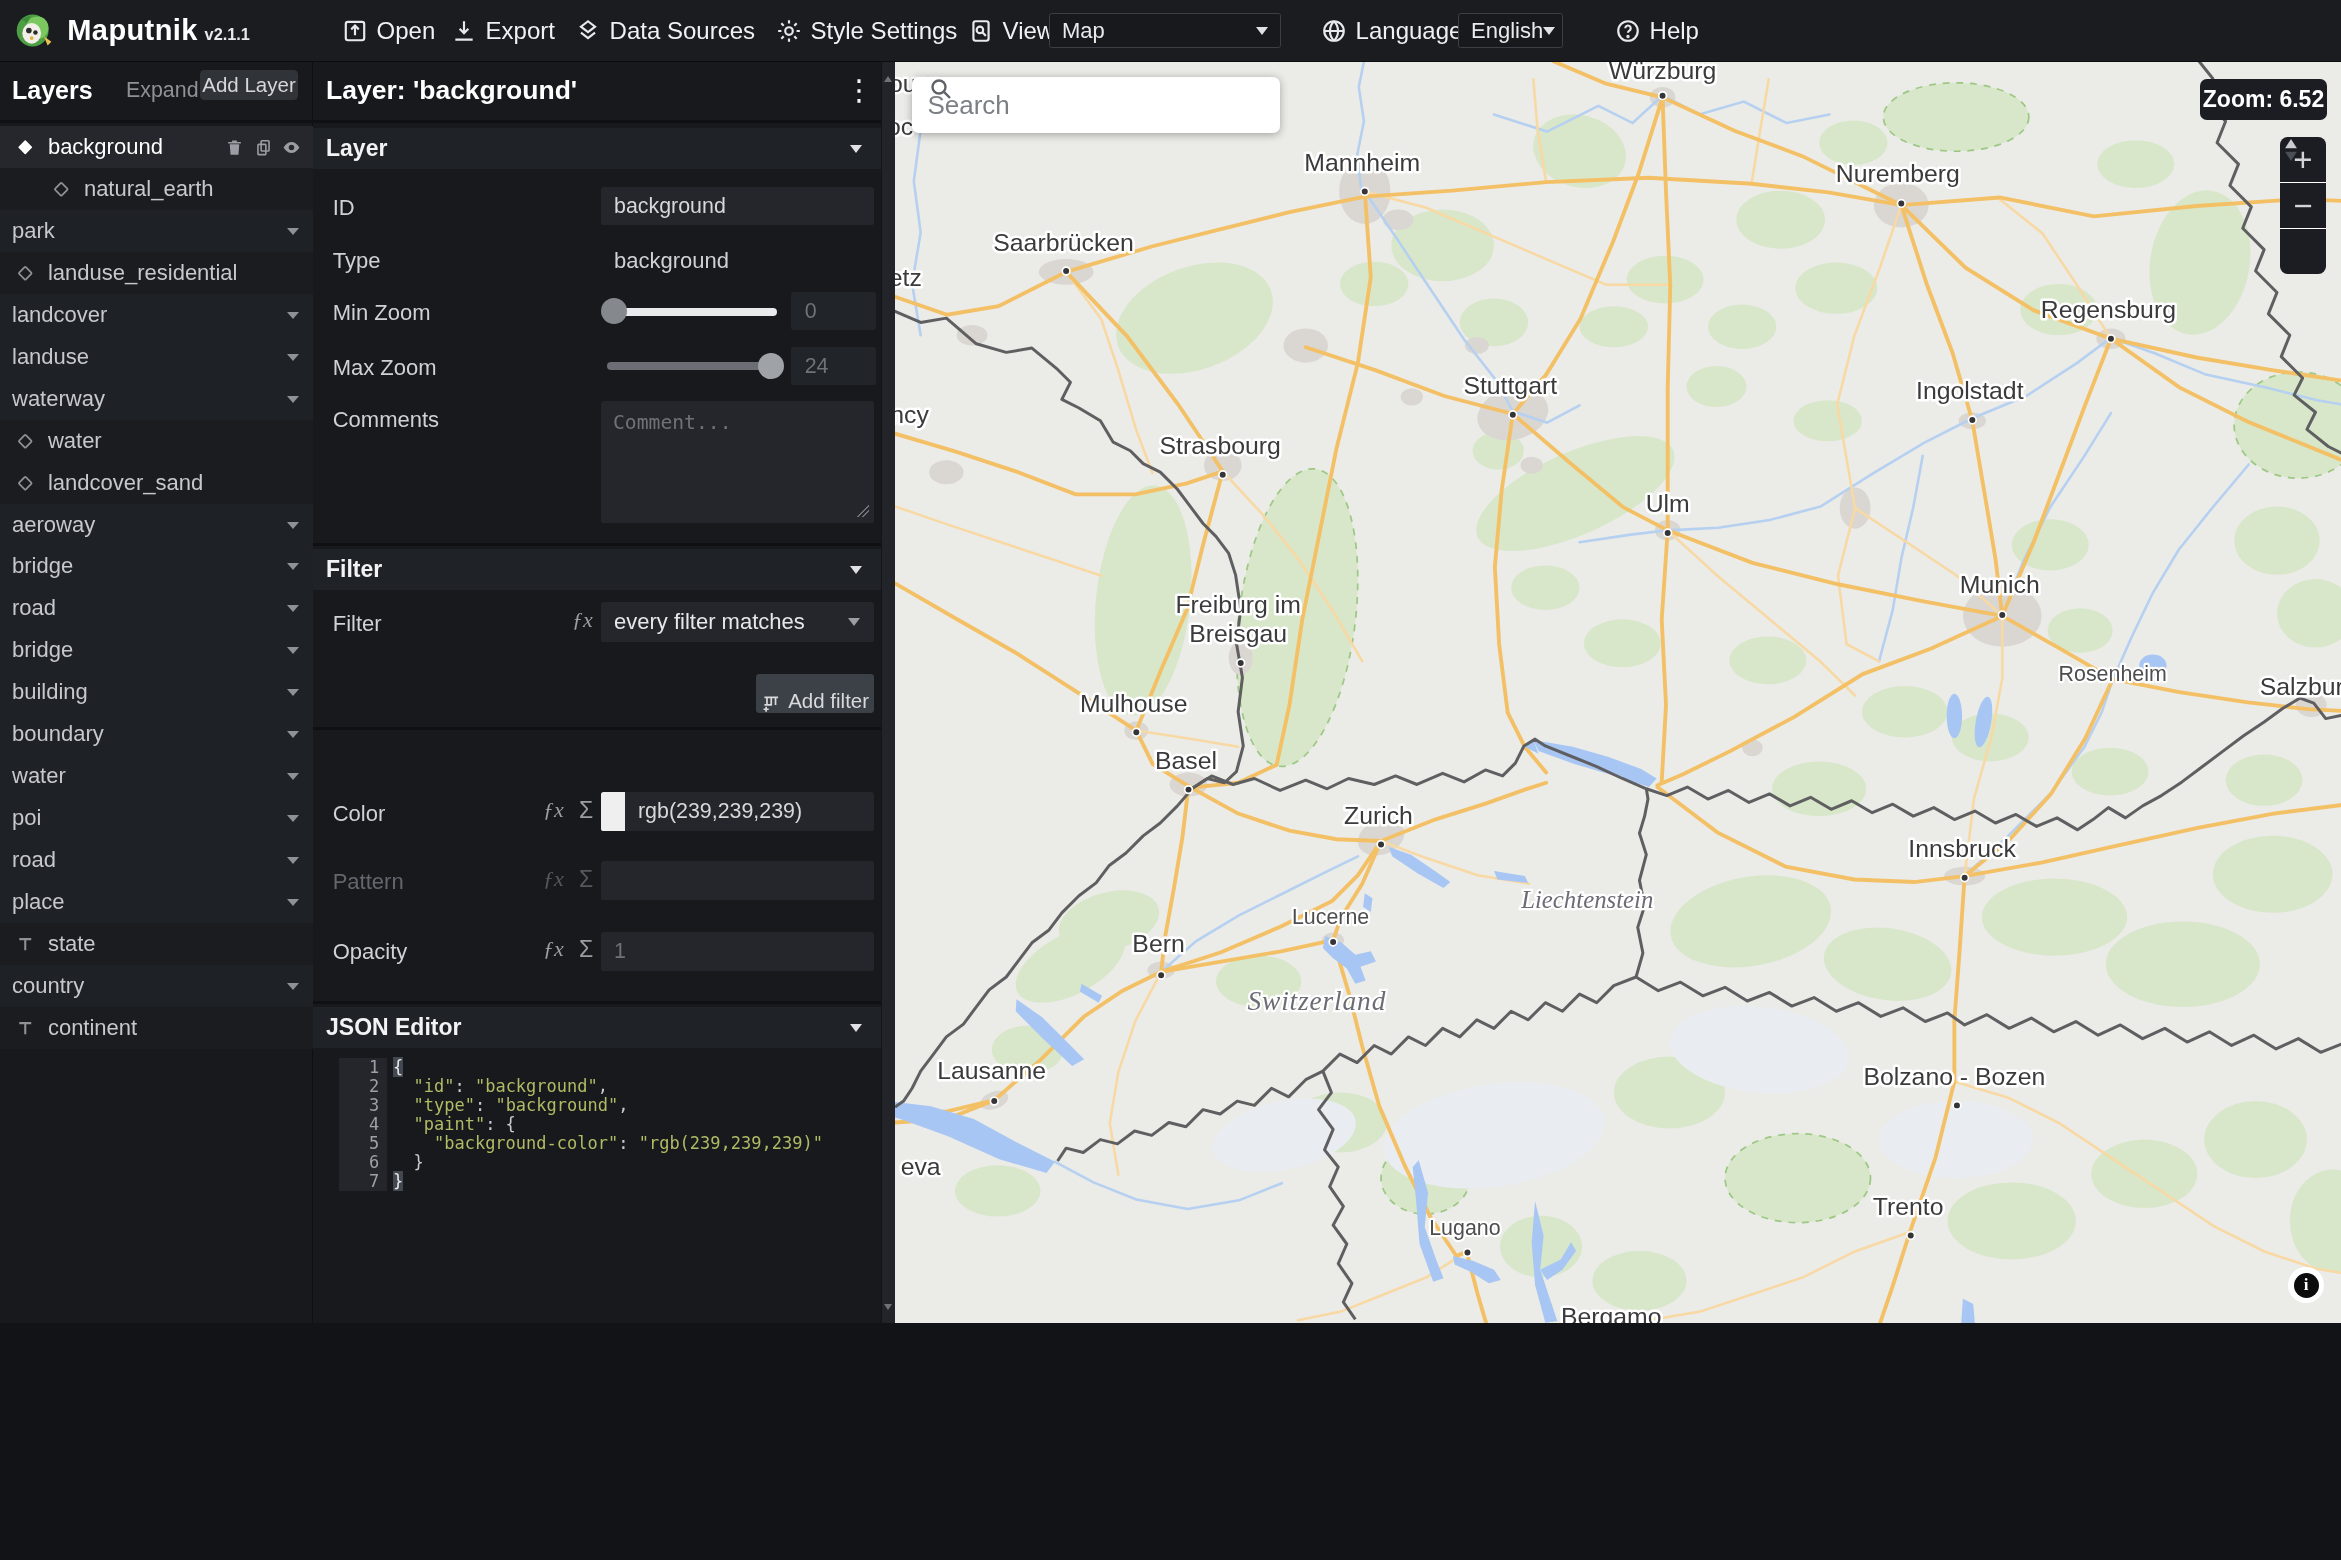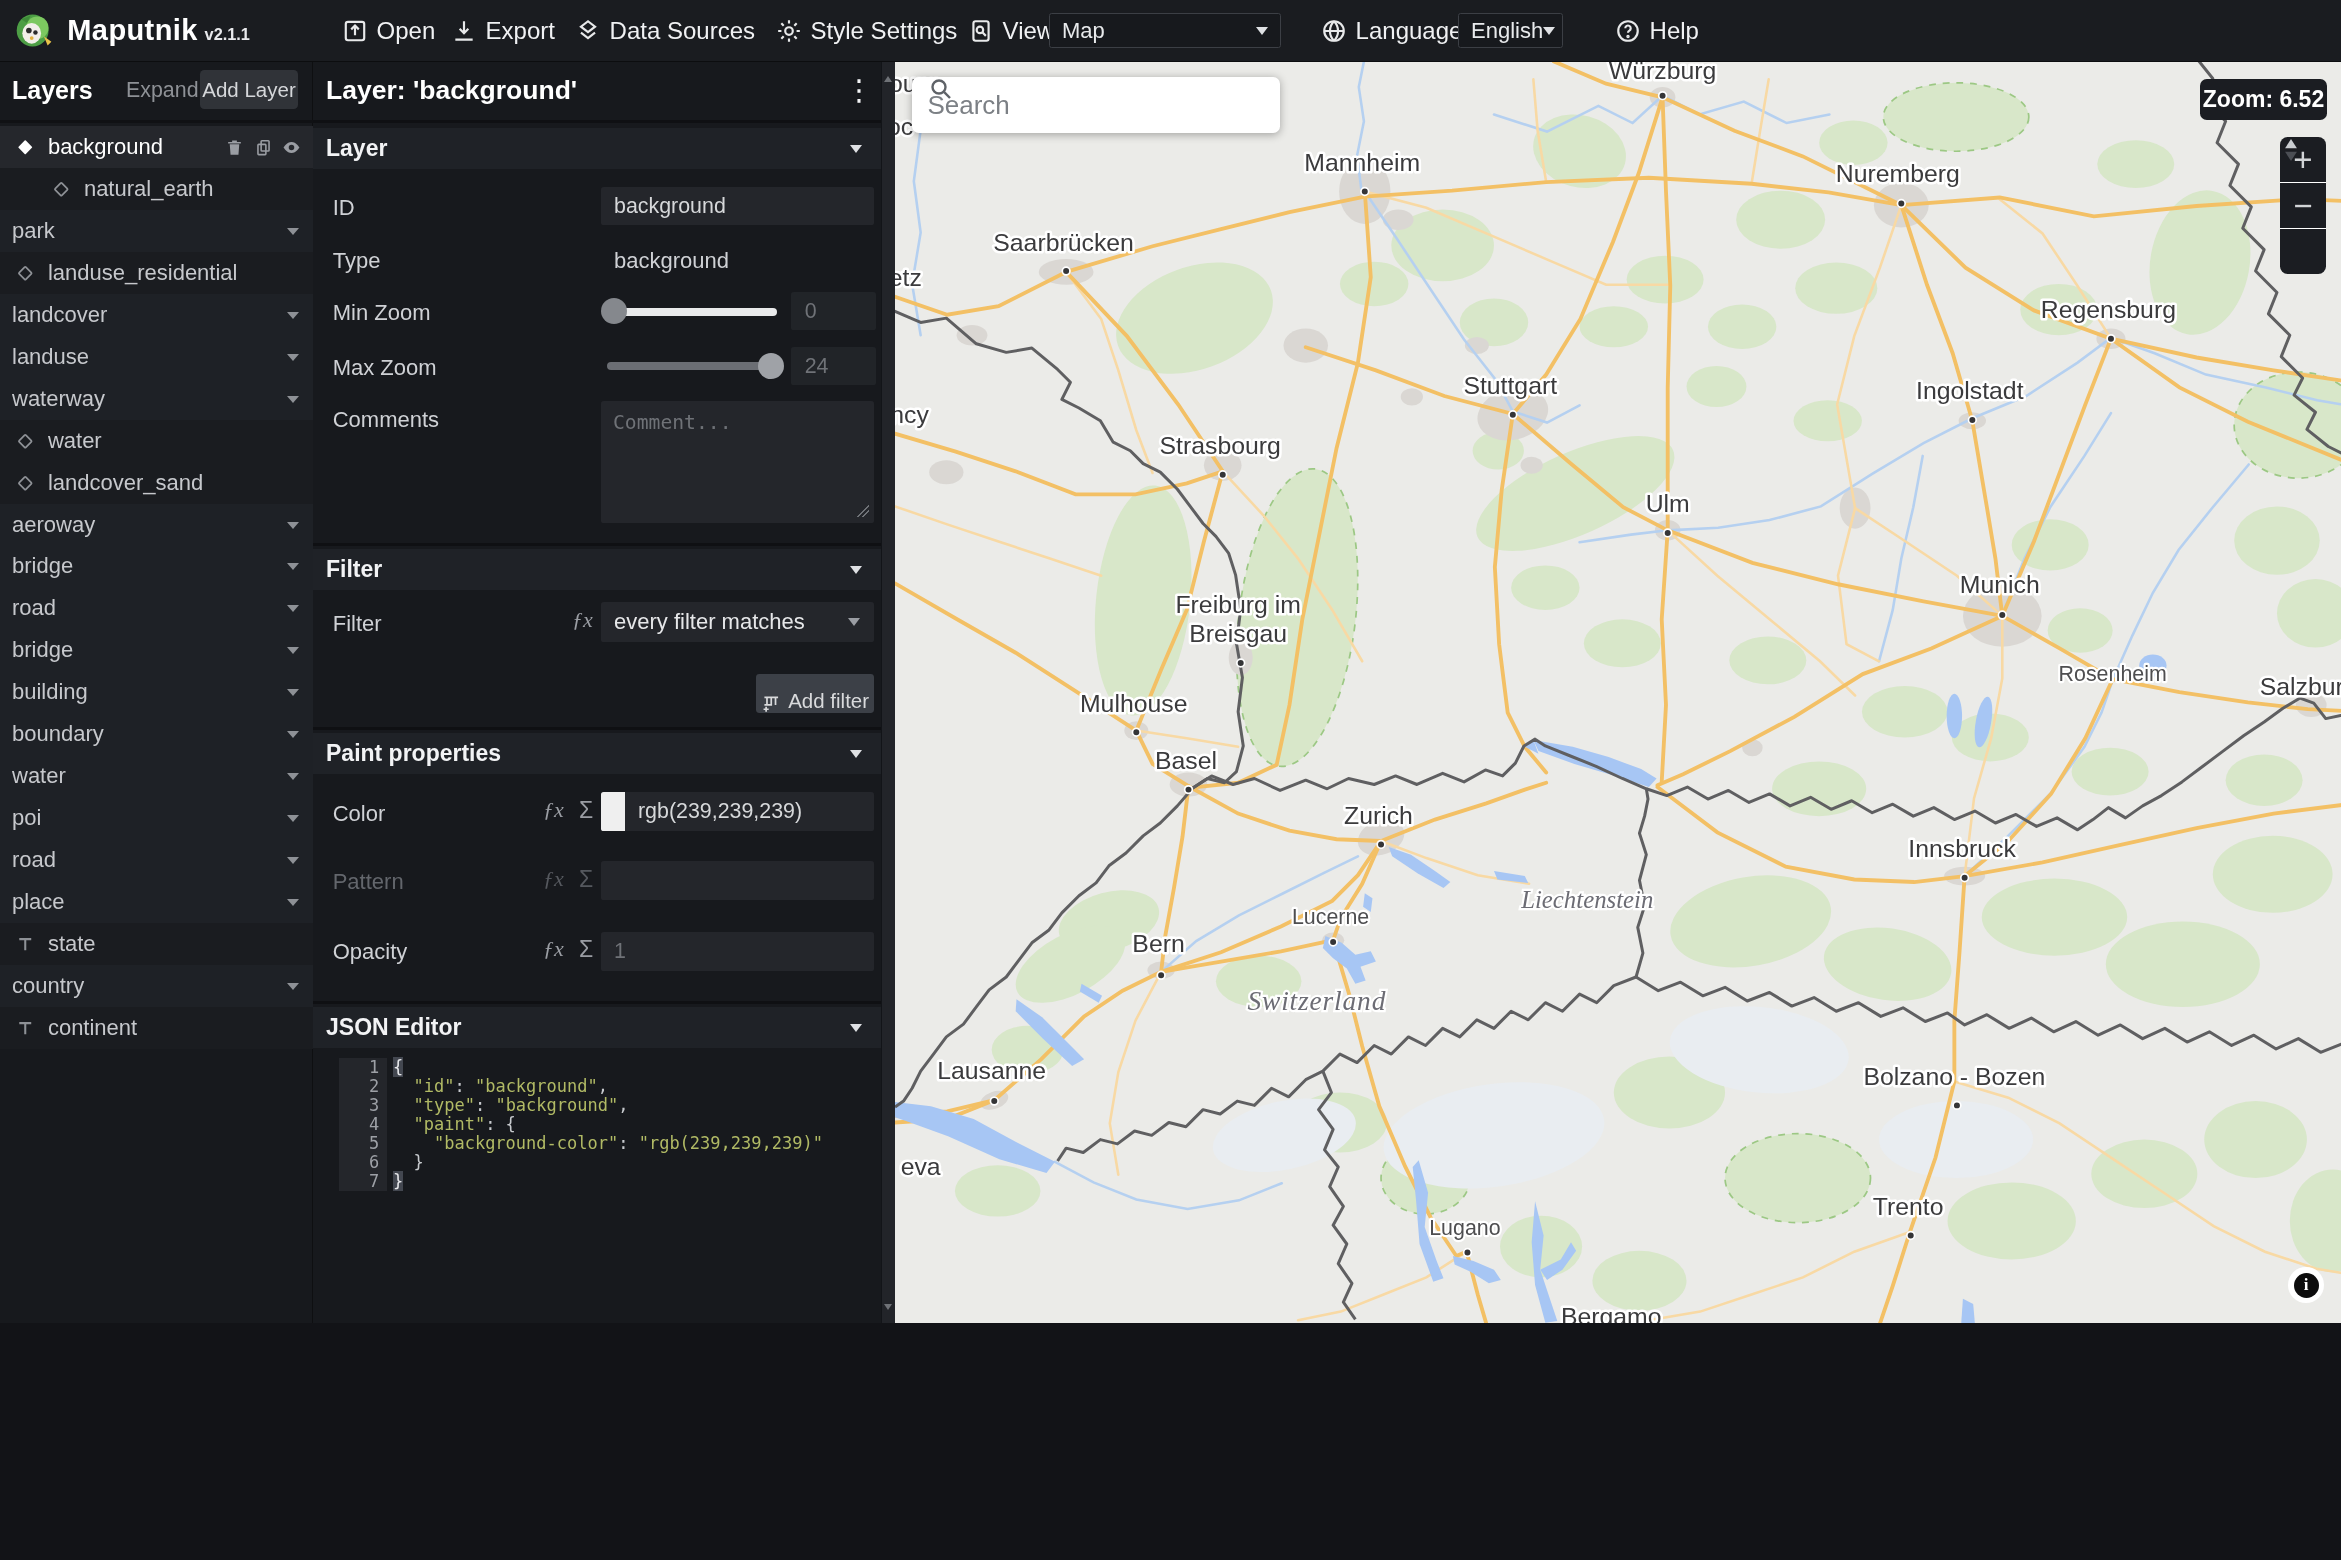--- a/index.html
+++ b/index.html
@@ -20,21 +20,21 @@
   .nav-select{position:absolute;top:13px;height:35px;background:#17191d;border:0.9px solid #3c3f45;border-radius:2.6px;
               display:flex;align-items:center;justify-content:space-between;padding:0 12px;box-sizing:border-box;cursor:pointer;}
   .nav-select .val{color:#e8eaec;font-size:22px;}
   .chev{width:0;height:0;border-left:6.8px solid transparent;border-right:6.8px solid transparent;border-top:8.6px solid #dfe1e4;display:inline-block;}
 
   
   #sidebar{position:absolute;left:0;top:61px;width:313px;height:1263px;background:#17191d;border-right:0.9px solid #0e0f11;box-sizing:border-box;}
   #sidebar-header{position:absolute;left:0;top:0;width:313px;height:59px;border-bottom:3.4px solid #101114;}
   #sidebar-title{position:absolute;left:12px;top:14.6px;color:#fff;font-size:25px;font-weight:bold;}
   #expand-btn{position:absolute;left:126px;top:11px;height:36px;display:flex;align-items:center;color:#8e9196;font-size:21.4px;cursor:pointer;}
-  #add-layer-btn{position:absolute;left:200px;top:9.4px;width:98px;height:39px;background:#303338;border-radius:4.3px;
+  #add-layer-btn{position:absolute;left:200px;top:9.4px;width:98px;height:30px;background:#303338;border-radius:4.3px;
                  display:flex;align-items:center;justify-content:center;color:#d5d7da;font-size:20.5px;cursor:pointer;}
   .layer-row{position:absolute;left:0;width:313px;height:42px;background:#1a1c20;display:flex;align-items:center;cursor:pointer;box-sizing:border-box;}
   .layer-row.group{background:#1e2126;}
   .layer-row.selected{background:#25272c;}
   .licon{width:20.5px;height:20.5px;margin-left:15.4px;display:inline-flex;color:#8e9196;}
   .licon svg{width:20.5px;height:20.5px;}
   .llabel{color:#c6c8cc;font-size:22px;margin-left:12px;white-space:nowrap;}
   .layer-row.group .llabel{margin-left:12px;}
   .layer-row.selected .llabel{color:#fff;}
   .lchev{margin-left:auto;margin-right:13.7px;width:0;height:0;border-left:6px solid transparent;border-right:6px solid transparent;border-top:7.7px solid #8e9196;}
@@ -406,24 +406,20 @@
     </div>
     <div id="add-filter-btn">
       <svg viewBox="0 0 24 24" fill="none" stroke="currentColor" stroke-width="2">
         <path d="M4 5h16M7 5v9M12 5v9M17 5v9M4 14h9"></path>
           <path d="M6 16v6M3 19h6"></path>
       </svg>
       <span>Add filter</span>
     </div>
 
     <div class="divider" style="top:666px;"></div>
-    <div class="band" style="top:672px;">
-      <span class="band-title">Paint properties</span>
-      <span class="chev"></span>
-    </div>
 
     <span class="flabel" style="top:740px;">Color</span>
     <span class="fx" style="left:230px;top:736px;">ƒx</span>
     <span class="sigma" style="left:266px;top:736px;">Σ</span>
     <div class="swatch" style="background: rgb(239, 239, 239);"></div>
     <div class="input" style="left:288px;top:731px;width:273px;height:39px;padding-left:24px;">
       <span class="itext">rgb(239,239,239)</span>
     </div>
 
     <span class="flabel dim" style="top:808px;">Pattern</span>

